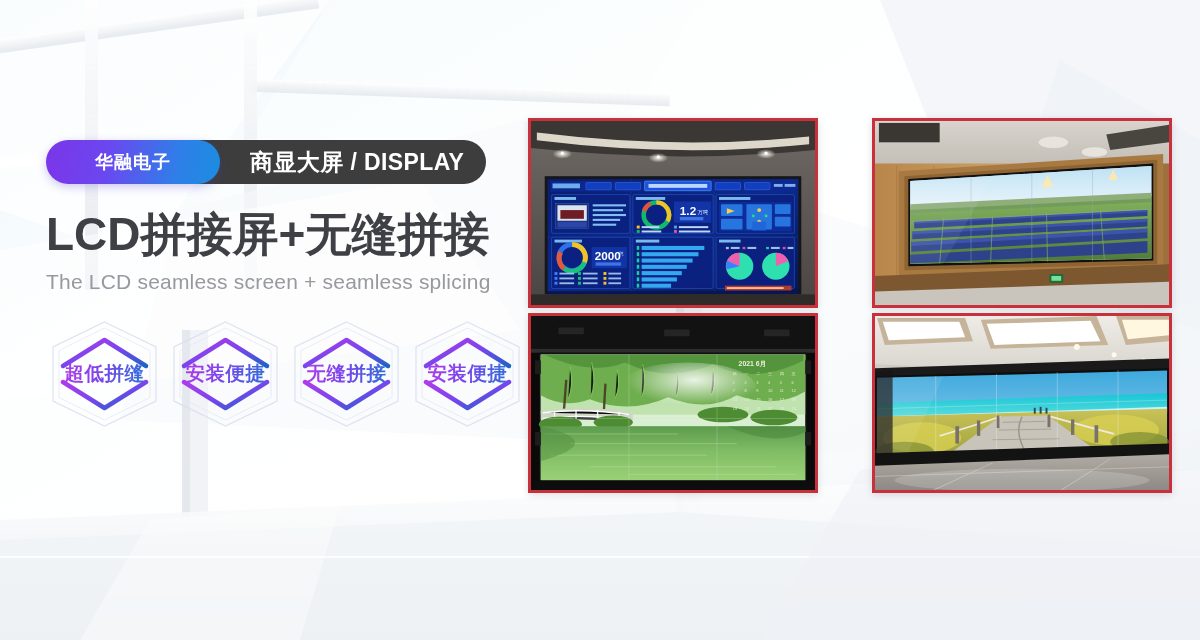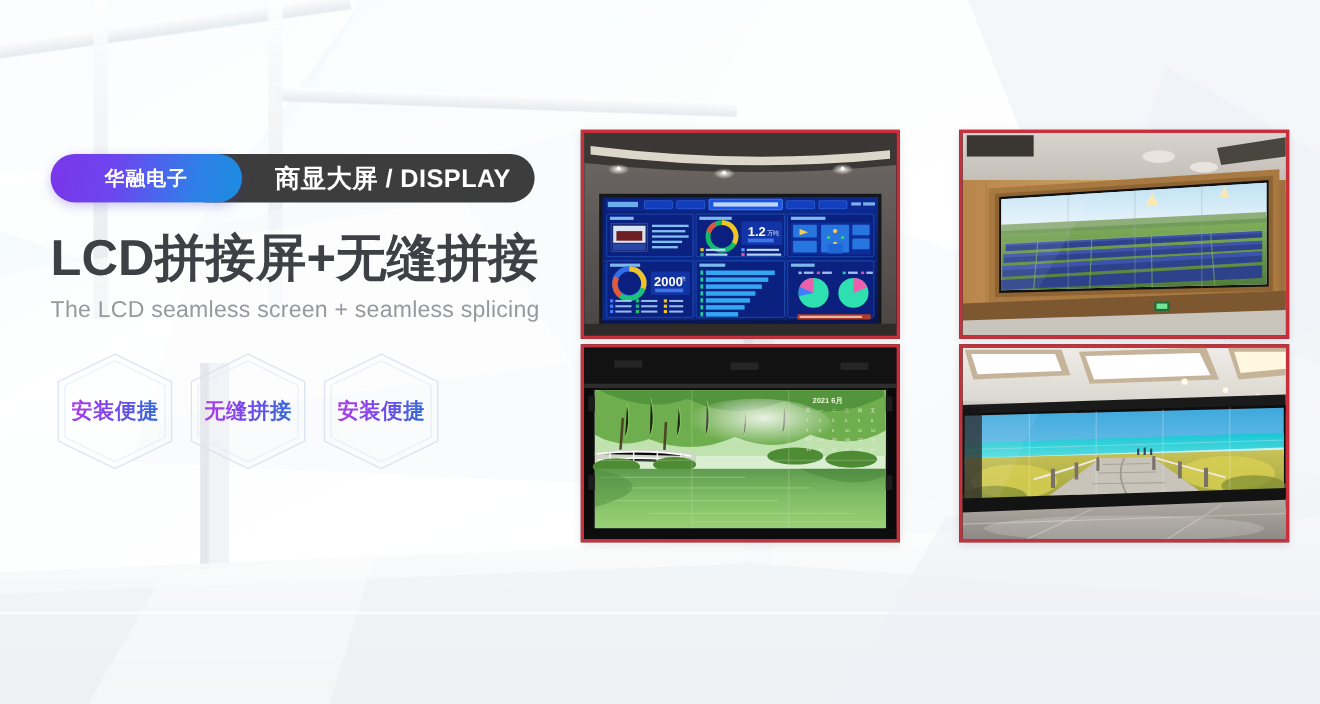--- a/index.html
+++ b/index.html
@@ -143,20 +143,36 @@
       <div class="pill-dark">商显大屏 / DISPLAY</div>
       <div class="pill-brand">华融电子</div>
     </div>
 
     <div class="title">LCD拼接屏+无缝拼接</div>
 
     <div class="subtitle">The LCD seamless screen + seamless splicing</div>
 
     <div class="hexrow">
 
+      <div class="hex">
+        <svg width="117" height="112" viewBox="0 0 117 112">
+          <defs>
+            <linearGradient id="hg1" x1="0" y1="0" x2="1" y2="1">
+              <stop offset="0%" stop-color="#b03bea"></stop>
+                <stop offset="50%" stop-color="#7a45ee"></stop>
+                <stop offset="100%" stop-color="#1f63c8"></stop>
+            </linearGradient>
+          </defs>
+          <polygon points="58.5,4 110,29 110,83 58.5,108 7,83 7,29" fill="none" stroke="#d6def0" stroke-width="1.2" opacity=".85"></polygon>
+          <polygon points="58.5,10 104,32.5 104,79.5 58.5,102 13,79.5 13,32.5" fill="none" stroke="#e2e9f6" stroke-width="1" opacity=".8"></polygon>
+          <polyline points="17,48 58.5,22 100,48" fill="none" stroke="url(#hg1)" stroke-width="4.5" stroke-linecap="round" stroke-linejoin="round"></polyline>
+          <polyline points="17,64 58.5,90 100,64" fill="none" stroke="url(#hg1)" stroke-width="4.5" stroke-linecap="round" stroke-linejoin="round"></polyline>
+        </svg>
+        <span class="hex-label">超低拼缝</span>
+      </div>
 
       <div class="hex">
         <svg width="117" height="112" viewBox="0 0 117 112">
           <polygon points="58.5,4 110,29 110,83 58.5,108 7,83 7,29" fill="none" stroke="#d6def0" stroke-width="1.2" opacity=".85"></polygon>
           <polygon points="58.5,10 104,32.5 104,79.5 58.5,102 13,79.5 13,32.5" fill="none" stroke="#e2e9f6" stroke-width="1" opacity=".8"></polygon>
           <polyline points="17,48 58.5,22 100,48" fill="none" stroke="url(#hg1)" stroke-width="4.5" stroke-linecap="round" stroke-linejoin="round"></polyline>
           <polyline points="17,64 58.5,90 100,64" fill="none" stroke="url(#hg1)" stroke-width="4.5" stroke-linecap="round" stroke-linejoin="round"></polyline>
         </svg>
         <span class="hex-label">安装便捷</span>
       </div>

